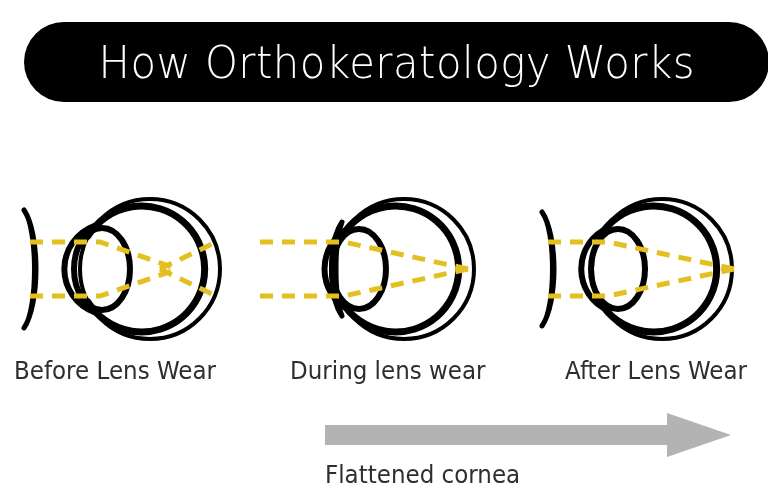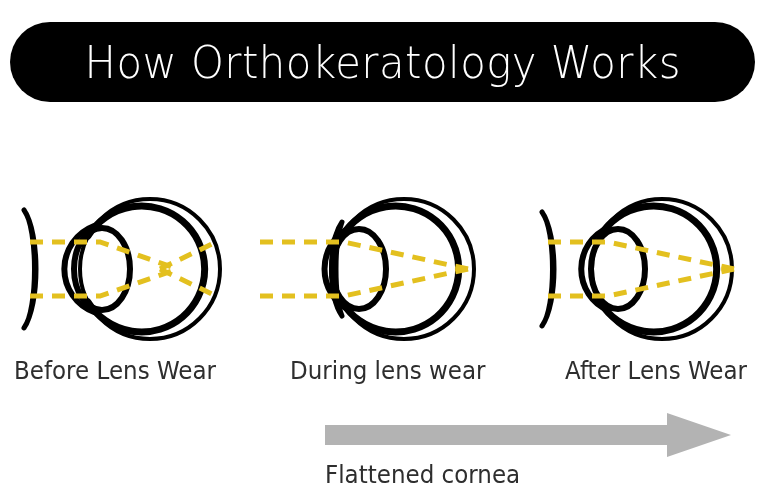--- a/index.html
+++ b/index.html
@@ -12,21 +12,21 @@
     height: 504px;
     position: relative;
     overflow: hidden;
     font-family: "Liberation Sans", sans-serif;
     -webkit-font-smoothing: antialiased;
   }
 
   
   #title-banner {
     position: absolute;
-    left: 10px;
+    left: 24px;
     top: 22px;
     width: 745px;
     height: 80px;
     background: #000000;
     border-radius: 40px;
     display: flex;
     align-items: center;
     justify-content: center;
   }
   #title-text {

